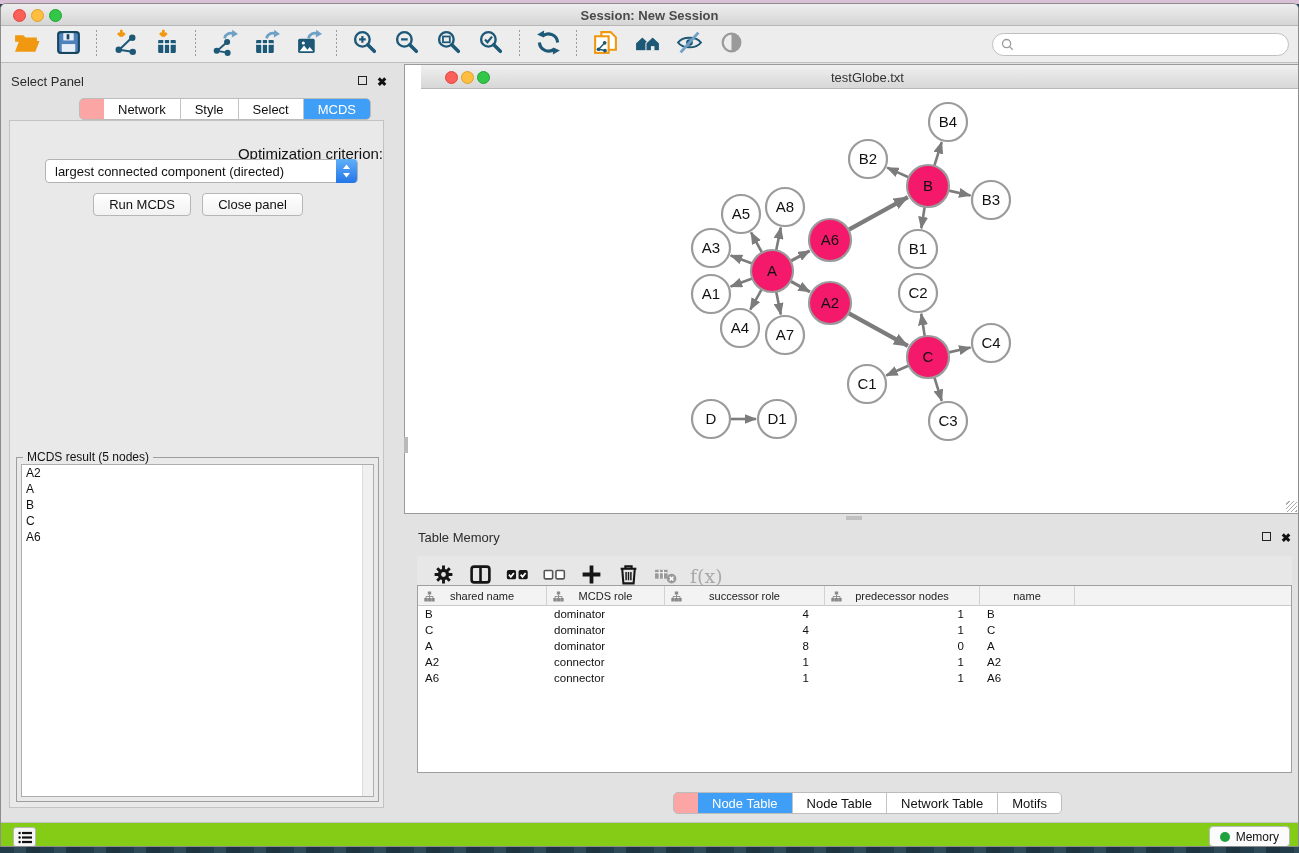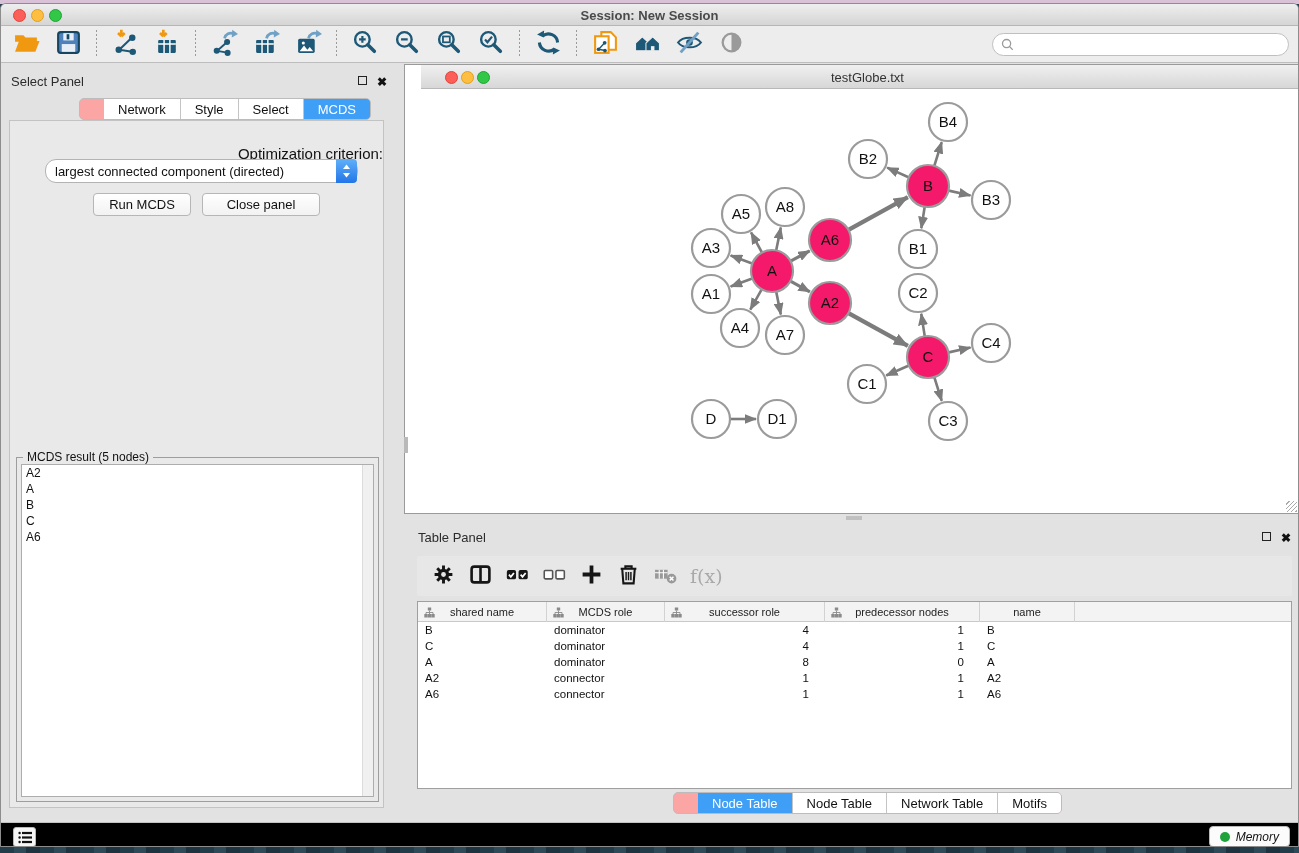--- a/index.html
+++ b/index.html
@@ -41,28 +41,28 @@
     background:#fca5a5; height:22px;padding-left:24px; }
   .seg { font-size:13px; color:#111; display:flex; align-items:center; justify-content:center;
     border-right:1px solid #c4c4c4; background:#fff; padding:0 14px; }
   .seg:last-child { border-right:none; }
   .seg.selected { background:#3f9ef6; color:#fff; }
   #cp-tabs { left:78px; top:35px; }
   #cp-body { position:absolute; left:8px; top:57px; width:375px; height:688px; background:#e9e9e9;
     border:1px solid #c3c3c3; }
   #opt-label { position:absolute; width:100%; text-align:right; top:16px; font-size:15px; color:#111;margin-top:8px; }
   #opt-select { position:absolute; left:35px; top:38px; width:313px; height:24px; background:#fff;
-    border:1px solid #b3b3b3; border-radius:11px; font-size:13px; color:#111; display:flex; align-items:center;
+    border:1px solid #b3b3b3; border-radius:4px; font-size:13px; color:#111; display:flex; align-items:center;
     padding-left:9px; }
   #opt-stepper { position:absolute; right:0; top:-1px; width:21px; height:24px; border-radius:0 4px 4px 0;
     background:linear-gradient(#5fb0f9,#2375e8); display:flex; align-items:center; justify-content:center; }
   .cp-btn { position:absolute; top:72px; height:23px; background:linear-gradient(#ffffff,#f2f2f2);
     border:1px solid #b6b6b6; border-radius:4px; font-size:13px; color:#111; font-family:"Liberation Sans",sans-serif; }
   #run-btn { left:83px; width:98px; }
-  #closep-btn { left:192px; width:118px; }
+  #closep-btn { left:192px; width:101px; }
   #result-box { position:absolute; left:6px; top:336px; width:363px; height:345px; border:1px solid #9e9e9e; }
   #result-legend { position:absolute; left:6px; top:-8px; background:#e9e9e9; padding:0 4px; font-size:12px; color:#111; }
   #result-list { position:absolute; left:4px; top:6px; width:353px; height:333px; background:#fff;
     border:1px solid #adadad; overflow:hidden; }
   #result-scroll { position:absolute; right:0; top:0; width:11px; height:100%; background:#f0f0f0; border-left:1px solid #dcdcdc; }
   .result-item { font-size:12px; color:#111; padding:1.5px 0 1.5px 4px; line-height:13px; }
 
   
   #net-window { position:absolute; left:403px; top:60px; width:895px; height:450px; background:#fff;
     border:1px solid #9a9a9a; }
@@ -75,35 +75,35 @@
     background:repeating-linear-gradient(135deg,transparent 0 2px,#aaa 2px 3px); }
   #net-hthumb { position:absolute; left:845px; top:512px; width:16px; height:4px; background:#c0c0c0; }
 
   
   #table-panel { position:absolute; left:403px; top:520px; width:896px; height:298px; }
   #tp-toolbar { position:absolute; left:13px; top:32px; width:875px; height:40px; background:#e7e7e7;
     border-radius:2px; display:flex; align-items:center; padding-left:8px; }
   .tp-btn { width:37px; height:34px; border:none; background:transparent; display:flex; align-items:center; justify-content:center; }
   .tp-btn svg { width:23px; height:23px; }
   #fx-label { font-size:19px; color:#a9a9a9; font-family:"DejaVu Serif", serif; margin-left:6px; }
-  #data-table { position:absolute; left:13px; top:77px; width:875px; height:188px; background:#fff;
+  #data-table { position:absolute; left:13px; top:61px; width:875px; height:188px; background:#fff;
     border:1px solid #9f9f9f; overflow:hidden; }
   #tbl-header { display:flex; height:20px; background:#f3f3f3; border-bottom:1px solid #c9c9c9; }
   .th { position:relative; height:20px; border-right:1px solid #d2d2d2; display:flex; align-items:center; }
   .th .th-label { flex:1; text-align:center; font-size:11px; color:#222; }
   .th .tree-ic { position:absolute; left:6px; top:5px; }
   .tr { display:flex; height:16px; }
   .td { font-size:11.5px; color:#111; line-height:16px; white-space:nowrap; overflow:hidden; }
   .al { padding-left:7px; text-align:left; }
   .ar { padding-right:16px; text-align:right; }
   #tp-tabs { left:269px; top:268px; }
 
   
-  #status-bar { position:absolute; left:0; top:818px; width:100%; height:26px; background:#000000;
-    border-top:1px solid #c2c2c2;font-style:italic; }
+  #status-bar { position:absolute; left:0; top:818px; width:100%; height:26px; background:#84cc16;
+    border-top:1px solid #c2c2c2; }
   #list-btn { position:absolute; left:12px; top:4px; width:23px; height:20px; background:#f6f6f6;
     border:1px solid #b9b9b9; border-radius:3px; display:flex; align-items:center; justify-content:center; }
   #memory-btn { position:absolute; right:8px; top:3px; height:21px; background:#fbfbfb; border:1px solid #b9b9b9;
     border-radius:4px; display:flex; align-items:center; padding:0 10px; font-size:12px; color:#111; }
   #memory-dot { width:10px; height:10px; border-radius:50%; background:#1fa23c; margin-right:6px; }
 </style>
 </head>
 <body>
 
 <div id="desktop">
@@ -431,21 +431,21 @@
               <text x="372" y="334" text-anchor="middle" font-size="15" font-family="&quot;Liberation Sans&quot;, sans-serif" fill="#111">D1</text>
             </g>
           </svg>
       </div>
       <div id="net-vthumb"></div>
       <div id="net-grip"></div>
     </div>
     <div id="net-hthumb"></div>
 
     <div id="table-panel">
-      <span class="panel-head" style="left:14px; top:6px">Table Panel</span>
+      <span class="panel-head" style="left:14px; top:6px">Table Memory</span>
       <span class="float-ic" style="left:858px; top:8px"></span>
       <span class="close-ic" style="left:877px; top:8px">✖</span>
       <div id="tp-toolbar">
         <button class="tp-btn">
             <span><svg viewBox="0 0 22 22" xmlns="http://www.w3.org/2000/svg">
                 <g stroke="#161616" stroke-width="2.8">
                   <path d="M11 2.5v17M2.5 11h17M5 5l12 12M17 5L5 17"></path>
                 </g>
                 <circle cx="11" cy="11" r="5.4" fill="#161616"></circle>
                 <circle cx="11" cy="11" r="2.3" fill="#e7e7e7"></circle>

